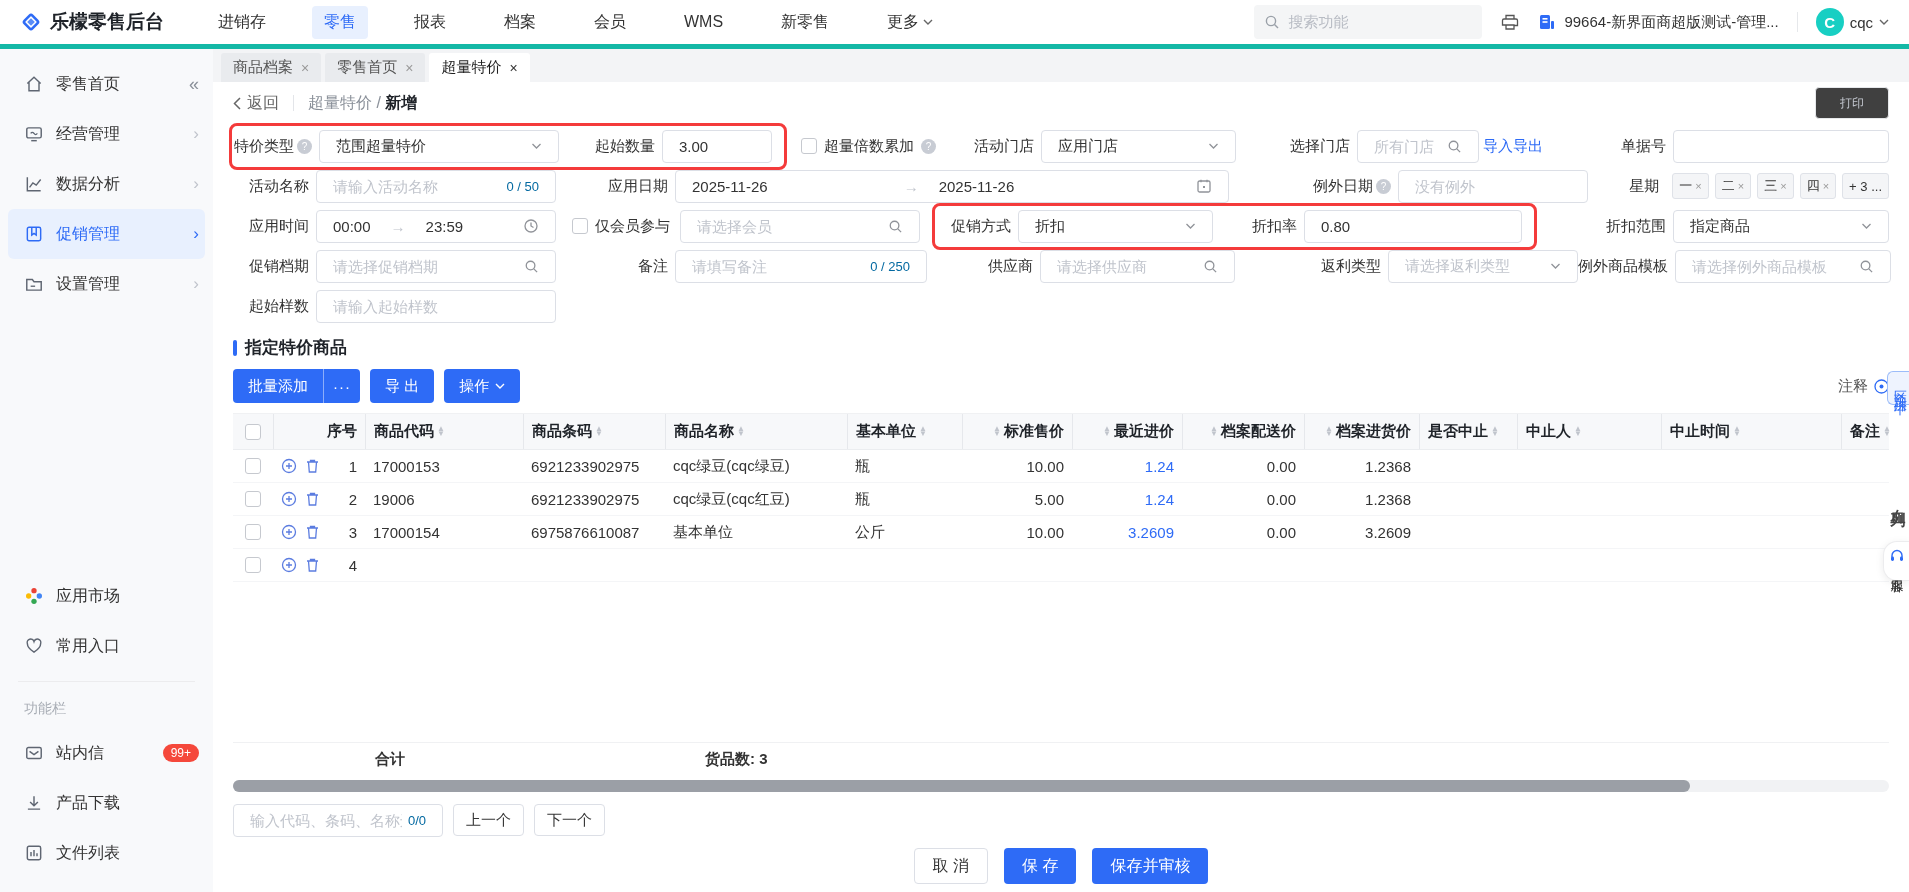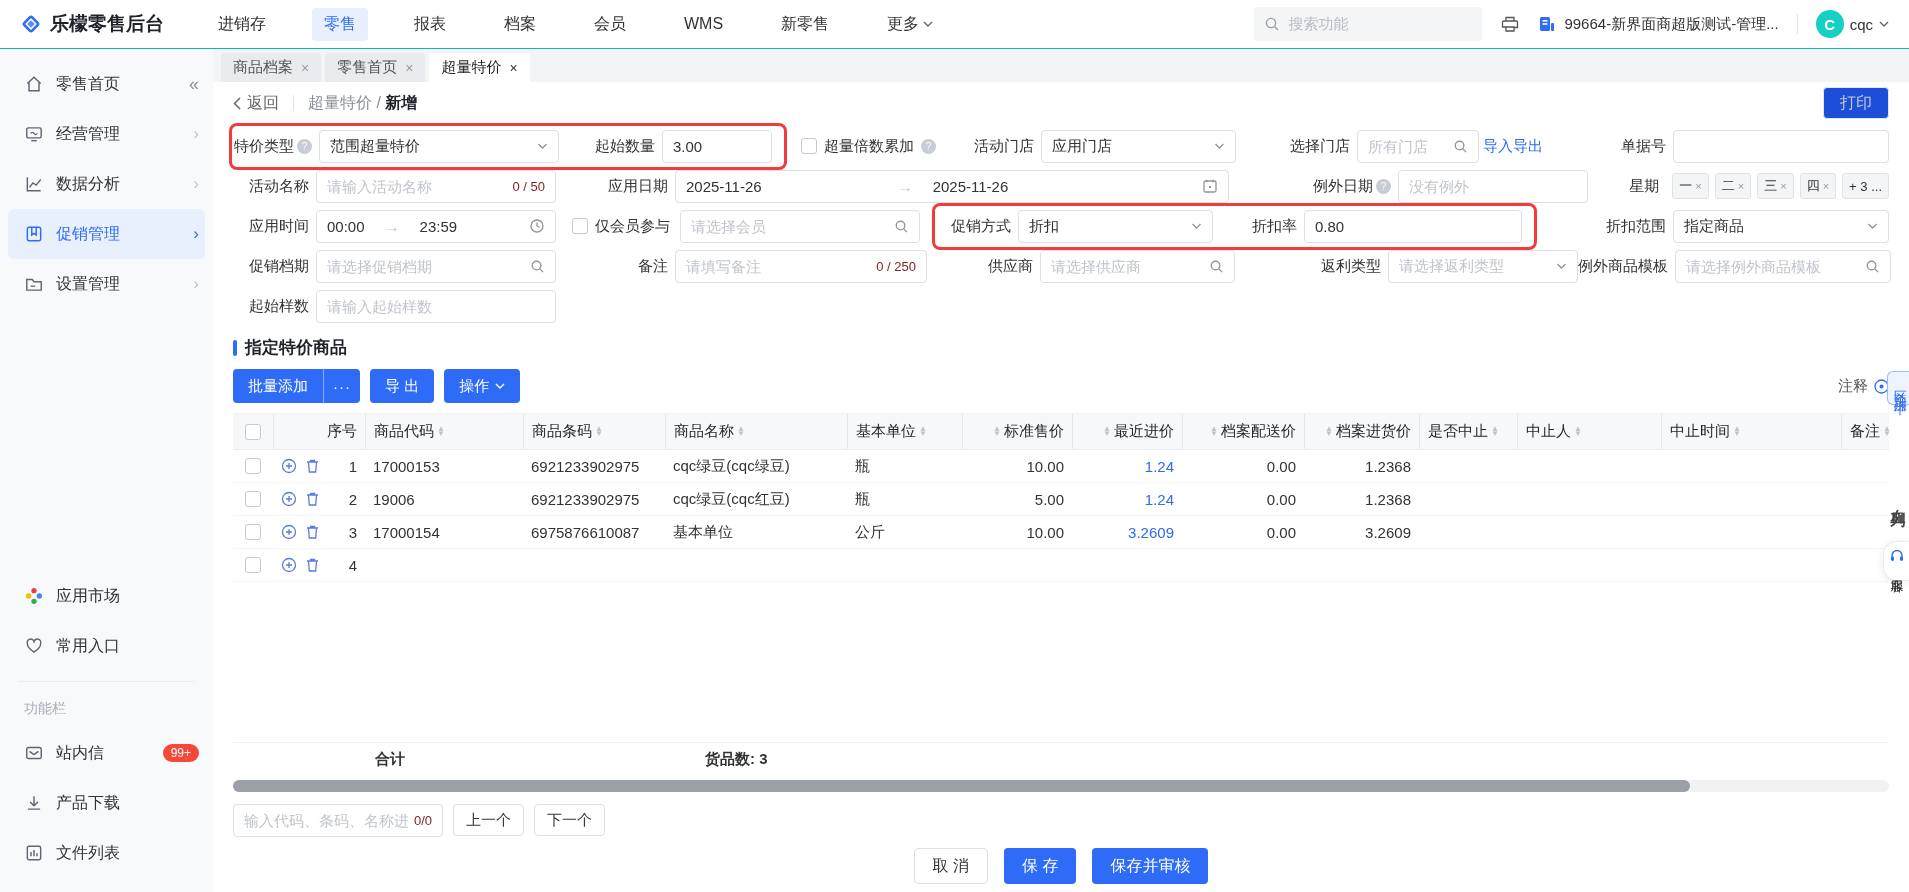--- a/index.html
+++ b/index.html
@@ -1,21 +1,21 @@
 <!DOCTYPE html>
 <html><head>
 <meta charset="utf-8">
 <style>
   *{margin:0;padding:0;box-sizing:border-box}
   html,body{width:1909px;height:892px;overflow:hidden;background:#fff;
     font-family:"Liberation Sans","DejaVu Sans",sans-serif;color:#333;font-size:15px}
   .app{position:relative;width:1909px;height:892px;display:flex;flex-direction:column}
   svg{display:block}
   
-  header{height:49px;flex:none;display:flex;align-items:center;padding:0 20px;background:#fff;border-bottom:1px solid #14b8a6}
+  header{height:49px;flex:none;display:flex;align-items:center;padding:0 20px;background:#fff;border-bottom:5px solid #14b8a6}
   .logo{display:flex;align-items:center;gap:8px;font-size:19px;font-weight:bold;color:#1f2329}
   .mainmenu{display:flex;align-items:center;margin-left:42px;gap:34px}
   .mitem{font-size:16px;color:#333;cursor:pointer;padding:6px 12px;border-radius:4px;display:flex;align-items:center;gap:4px;white-space:nowrap}
   .mitem.active{background:#e8f0fe;color:#2e6bf6}
   .navright{margin-left:auto;display:flex;align-items:center;gap:18px}
   .searchbox{width:228px;height:34px;background:#f4f5f6;border-radius:4px;display:flex;align-items:center;gap:8px;padding:0 10px;color:#b8bcc4}
   .searchbox span{font-size:15px}
   .orgwrap{display:flex;align-items:center;gap:8px;font-size:15px;color:#333;white-space:nowrap}
   .vdiv{width:1px;height:20px;background:#e6e8eb}
   .avatar{width:28px;height:28px;border-radius:50%;background:#18cfc3;color:#fff;display:flex;align-items:center;justify-content:center;font-size:15px;font-weight:bold}
@@ -38,53 +38,53 @@
   .tabstrip{height:33px;flex:none;background:#f3f4f6;display:flex;align-items:flex-end;padding-left:8px;gap:4px}
   .tab{height:29px;display:flex;align-items:center;gap:8px;padding:0 12px;font-size:15px;background:#e9ebee;color:#555;border-radius:3px 3px 0 0;cursor:pointer}
   .tab.active{background:#fff;color:#1f1f1f}
   .tclose{color:#999;font-size:14px}
   .tab.active .tclose{color:#333}
   .breadrow{height:42px;flex:none;display:flex;align-items:center;padding:0 20px;gap:14px}
   .backlink{color:#666;font-size:16px;display:flex;align-items:center;gap:6px;cursor:pointer}
   .bdiv{width:1px;height:16px;background:#e3e5e9}
   .crumb{font-size:16px;color:#8a9099}
   .crumb b{color:#1f2329;font-weight:bold}
-  .printbtn{margin-left:auto;height:32px;padding:0 16px;border:1px solid #e6e8eb;border-radius:4px;background:#1d4ed8;color:#c3c7cf;font-size:16px}
+  .printbtn{margin-left:auto;height:32px;padding:0 24px;border:1px solid #e6e8eb;border-radius:4px;background:#404040;color:#c3c7cf;font-size:12px}
   
   .form{flex:none;padding:4px 20px 2px}
   .frow{display:flex;align-items:center;margin-bottom:4px;height:36px}
   .seg{display:flex;align-items:center;flex:none}
   .lbl{text-align:left;color:#333;font-size:15px;flex:none;margin-right:7px;display:flex;align-items:center;justify-content:flex-end;gap:3px;white-space:nowrap}
   .help{width:15px;height:15px;border-radius:50%;background:#c8ccd4;color:#fff;font-size:10px;display:inline-flex;align-items:center;justify-content:center;flex:none}
-  .ctl{height:33px;border:1px solid #dcdfe6;border-radius:4px;background:#fff;display:flex;align-items:center;padding:0 10px;font-size:15px;color:#333;gap:6px}
+  .ctl{height:33px;border:1px solid #dcdfe6;border-radius:4px;background:#fff;display:flex;align-items:center;padding:0 16px;font-size:15px;color:#333;gap:6px}
   .ctl input{border:none;outline:none;width:100%;font:inherit;color:#333;background:transparent}
   .ctl input::placeholder{color:#c0c4cc}
   .ph{color:#c0c4cc}
-  .cnt{margin-left:auto;color:#7f1d1d;font-size:13px;flex:none}
+  .cnt{margin-left:auto;color:#0369a1;font-size:13px;flex:none}
   .tail{margin-left:auto;color:#909399;flex:none}
   .rangearrow{color:#c0c4cc;margin:0 14px;flex:none}
   .redbox{display:flex;align-items:center;border:3px solid #f43b3b;border-radius:8px;padding:4px 12px 4px 4px;margin:-7px 0 -7px -4px}
   .cb{width:16px;height:16px;border:1px solid #c6c9cf;border-radius:3px;background:#fff;flex:none}
   .cbl{display:flex;align-items:center;gap:7px;font-size:15px;color:#333}
   .linkb{color:#2e6bf6;font-size:15px;cursor:pointer;white-space:nowrap}
   .daytag{height:26px;display:flex;align-items:center;gap:3px;background:#f4f5f7;border:1px solid #dfe2e8;border-radius:3px;padding:0 6px;font-size:13px;color:#333;margin-left:6px}
   .daytag .x{color:#999;font-size:11px}
   
   .goods{flex:1;min-height:0;display:flex;flex-direction:column;padding:0 20px;position:relative}
   .sectitle{display:flex;align-items:center;gap:8px;font-size:17px;font-weight:bold;color:#1f2329;margin:6px 0 10px}
   .bluebar{width:4px;height:16px;background:#2e6bf6;border-radius:2px}
   .toolbar{display:flex;align-items:center;gap:10px;margin-bottom:10px}
   .btn{height:34px;border:none;border-radius:4px;background:#2e6bf6;color:#fff;font-size:15px;padding:0 15px;display:flex;align-items:center;gap:6px;cursor:pointer}
   .splitbtn{display:flex}
   .splitbtn .btn{border-radius:4px 0 0 4px}
   .splitbtn .more{border-radius:0 4px 4px 0;border-left:1px solid rgba(255,255,255,.45);padding:0 9px;letter-spacing:1px}
   .noteswrap{margin-left:auto;display:flex;align-items:center;gap:6px;color:#555;font-size:15px}
   .table{flex:1;min-height:0;display:flex;flex-direction:column;border-top:1px solid #f0f1f3}
   .trow{display:flex;align-items:center;height:33px;flex:none;border-bottom:1px solid #f4f5f7;font-size:15px}
-  .thead{background:#f7f8fa;height:36px;font-weight:normal;color:#1f2329;border-bottom:1px solid #ebedf0;position:relative}
+  .thead{background:#f7f8fa;height:36px;font-weight:bold;color:#1f2329;border-bottom:1px solid #ebedf0;position:relative}
   .td{padding:0 8px;display:flex;align-items:center;overflow:hidden;white-space:nowrap;flex:none;height:100%}
   .thead .td{border-left:1px solid #e6e8ec}
   .thead .td:first-child{border-left:none}
   .sort{display:inline-flex;flex-direction:column;line-height:.55;font-size:8px;color:#c0c4cc;margin:0 3px}
   .num{justify-content:flex-end}
   .bluev{color:#2e6bf6}
   .rowicons{display:flex;gap:8px;align-items:center;color:#5b7ce0}
   .c-check{width:40px;justify-content:center}
   .c-seq{width:92px;justify-content:space-between}
   .thead .c-seq{justify-content:flex-end}

